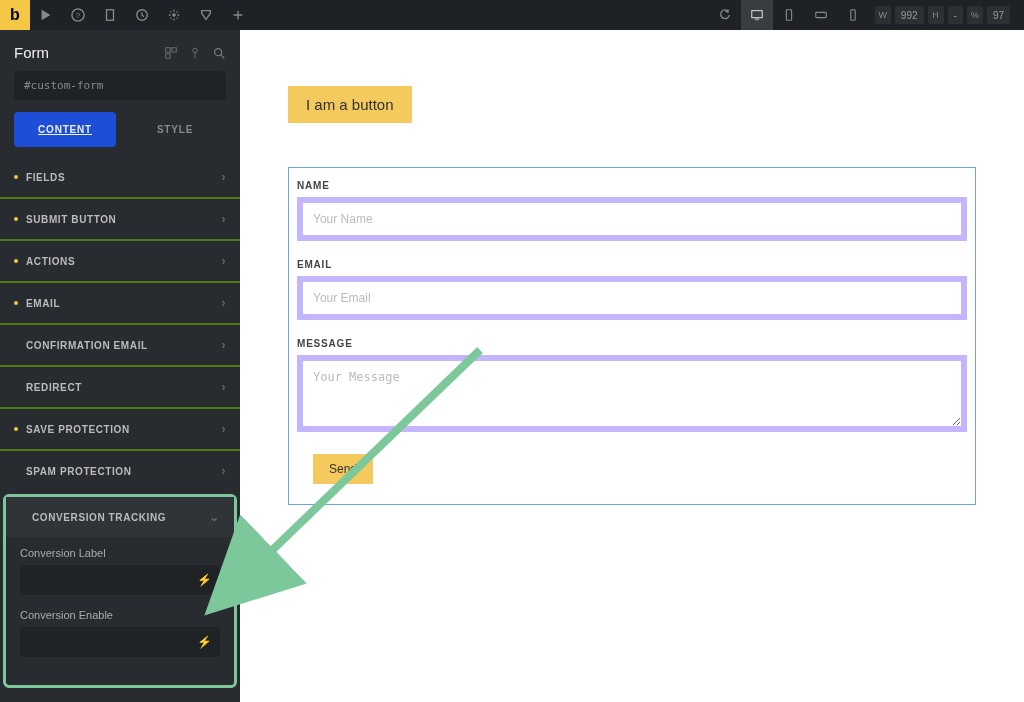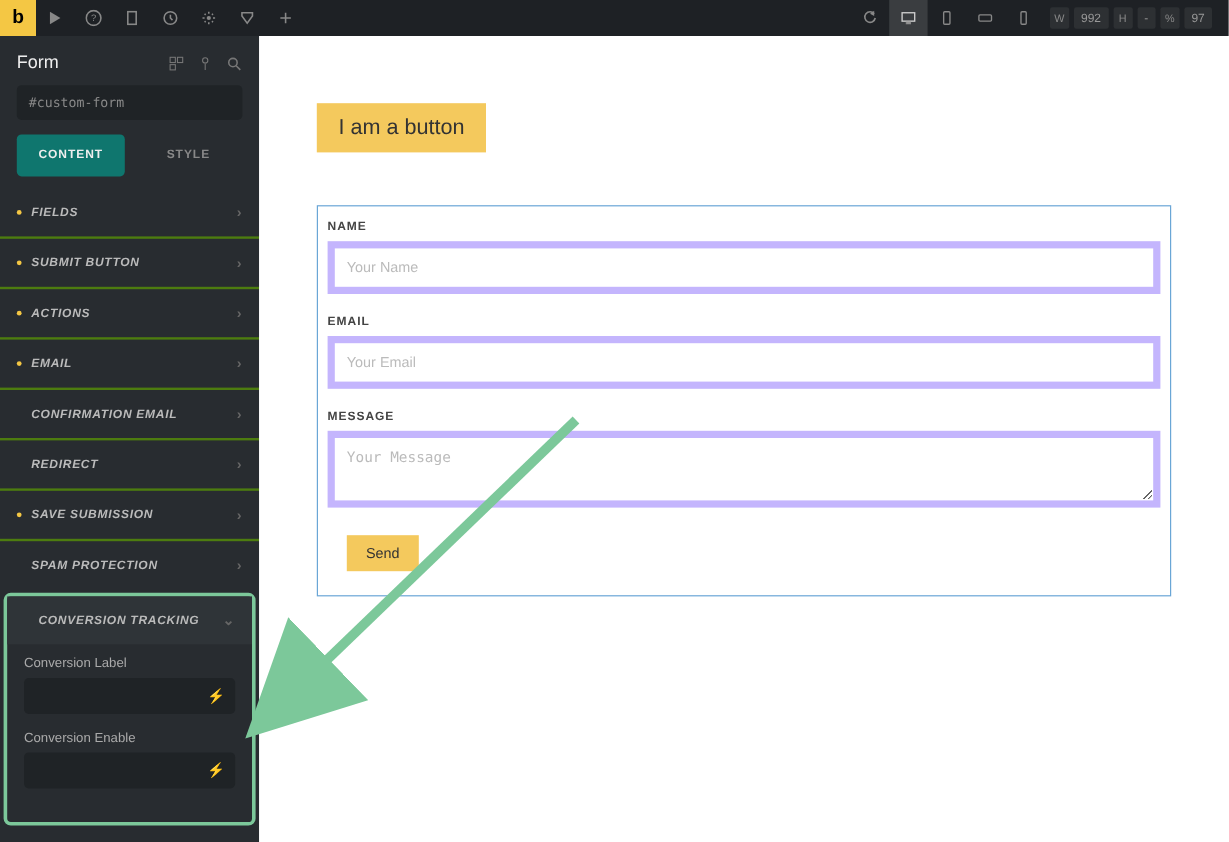--- a/index.html
+++ b/index.html
@@ -17,37 +17,37 @@
   .topbar .device-btn.active { background: #3a3d40; }
   .topbar .device-btn svg { width: 14px; height: 14px; fill: #888; stroke: #888; }
   .topbar .dim-group { display: flex; align-items: center; gap: 4px; margin-left: 6px; }
   .topbar .dim-box { background: #2d3033; height: 18px; display: flex; align-items: center; padding: 0 6px; border-radius: 2px; font-size: 10px; color: #999; }
   .topbar .dim-label { background: #2d3033; height:18px; width:16px;display:flex;align-items:center;justify-content:center; border-radius:2px; font-size:9px; color:#888; }
 
   
   .layout { display: flex; height: calc(702px - 30px); }
 
   
-  .sidebar { width: 216px; background: #282c30; color: #ccc; display: flex; flex-direction: column; overflow: hidden; }
+  .sidebar { width: 240px; background: #282c30; color: #ccc; display: flex; flex-direction: column; overflow: hidden; }
   .panel-header { display: flex; align-items: center; justify-content: space-between; padding: 14px 14px 10px; }
   .panel-header .title { font-size: 15px; color: #eee; font-weight: 500; }
   .panel-header .hicons { display: flex; gap: 10px; color: #777; }
   .panel-header .hicons span { cursor: pointer; width:14px; height:14px; display:flex; align-items:center; justify-content:center; }
   .panel-header .hicons svg { width:14px; height:14px; fill:#777; }
 
   .selector-input { margin: 0 14px 12px; background: #1f2326; border-radius: 4px; padding: 8px 10px; font-family: monospace; font-size: 11px; color: #888; }
 
   .tab-row { display: flex; margin: 0 14px 10px; gap: 8px; }
   .tab-btn { flex: 1; text-align: center; font-size: 10px; letter-spacing: 0.8px; font-weight: 600; padding: 12px 0; border-radius: 4px; color: #888; cursor: pointer; }
-  .tab-btn.active { background: #0f766e; color: #eee; }
+  .tab-btn.active { background: #1d4ed8; color: #eee; text-decoration: underline; }
 
   .sections { flex: 1; overflow-y: auto; }
   .section-row { display: flex; align-items: center; justify-content: space-between; padding: 13px 14px; border-top: 2px solid #4d7c0f; font-size: 10px; letter-spacing: 0.6px; font-weight: 600; color: #bbb; cursor: pointer; }
   .section-row:first-child { border-top: none; }
-  .section-row .sr-left { display: flex; align-items: center; gap: 8px; font-style: italic; }
+  .section-row .sr-left { display: flex; align-items: center; gap: 8px; }
   .section-row .dot { width: 4px; height: 4px; background: #f4c744; border-radius: 50%; }
   .section-row .dot.empty { background: transparent; }
   .section-row .chev { color: #666; font-size: 12px; }
 
   
   .highlight-wrap { border: 3px solid #7cc89a; border-radius: 6px; margin: 3px; background: #282c30; }
   .highlight-wrap .section-row { border-top: none; background: #2f3438; }
   .sub-body { padding: 10px 14px 14px; }
   .toggle-row { display: flex; align-items: center; justify-content: space-between; margin-bottom: 14px; }
   .toggle-row .tlabel-wrap { display:flex; align-items:center; gap:8px; }
@@ -56,28 +56,28 @@
   .toggle { width: 30px; height: 16px; background: #f4c744; border-radius: 10px; position: relative; cursor: pointer; }
   .toggle .knob { position: absolute; right: 2px; top: 2px; width: 12px; height: 12px; background: #1e2125; border-radius: 50%; }
   .field-label { font-size: 11px; color: #aaa; margin-bottom: 6px; }
   .field-input { background: #1f2326; border-radius: 4px; height: 30px; display: flex; align-items: center; justify-content: flex-end; padding: 0 8px; margin-bottom: 14px; }
   .field-input .bolt { color: #666; font-size: 12px; }
 
   
   .canvas { flex: 1; background: #ffffff; position: relative; overflow: auto; }
   .canvas-inner { padding: 56px 48px; }
 
-  .cta-btn { background: #f4c95d; color: #333; padding: 10px 18px; font-size: 18px; display: inline-block; margin-bottom: 44px; cursor: pointer; }
+  .cta-btn { background: #f4c95d; color: #333; padding: 10px 18px; font-size: 15px; display: inline-block; margin-bottom: 44px; cursor: pointer; }
 
   .form-box { border: 1px solid #6aa6d6; padding: 0; }
   .form-section { padding: 8px 0 10px 0; }
   .flabel { font-size: 10px; letter-spacing: 0.8px; font-weight: 600; color: #444; padding: 4px 8px 6px; }
   .finput { width: 100%; border: 6px solid #c4b5fd; padding: 9px 10px; font-size: 12px; color: #333; background:#fff; }
   .finput::placeholder { color: #bbb; }
-  textarea.finput { height: 64px; resize: both; }
+  textarea.finput { height: 77px; resize: both; }
   .send-btn { background: #f4c95d; color: #333; padding: 8px 16px; font-size: 12px; display: inline-block; margin: 4px 0 10px 24px; cursor: pointer; }
   .field-block { padding: 0 8px 14px 8px; }
 
   
   .arrow { position: absolute; pointer-events: none; }
 
 </style>
 </head>
 <body>
 
@@ -236,21 +236,21 @@
       <div class="section-row">
         <div class="sr-left">
             <span class="dot empty"></span>
             <span>REDIRECT</span>
           </div>
         <span class="chev">›</span>
       </div>
       <div class="section-row">
         <div class="sr-left">
             <span class="dot"></span>
-            <span>SAVE SUBMISSION</span>
+            <span>SAVE PROTECTION</span>
           </div>
         <span class="chev">›</span>
       </div>
       <div class="section-row">
         <div class="sr-left">
             <span class="dot empty"></span>
             <span>SPAM PROTECTION</span>
           </div>
         <span class="chev">›</span>
       </div>

